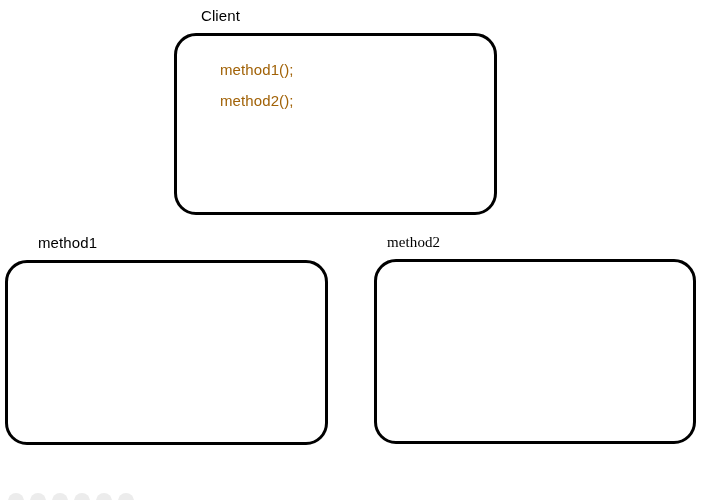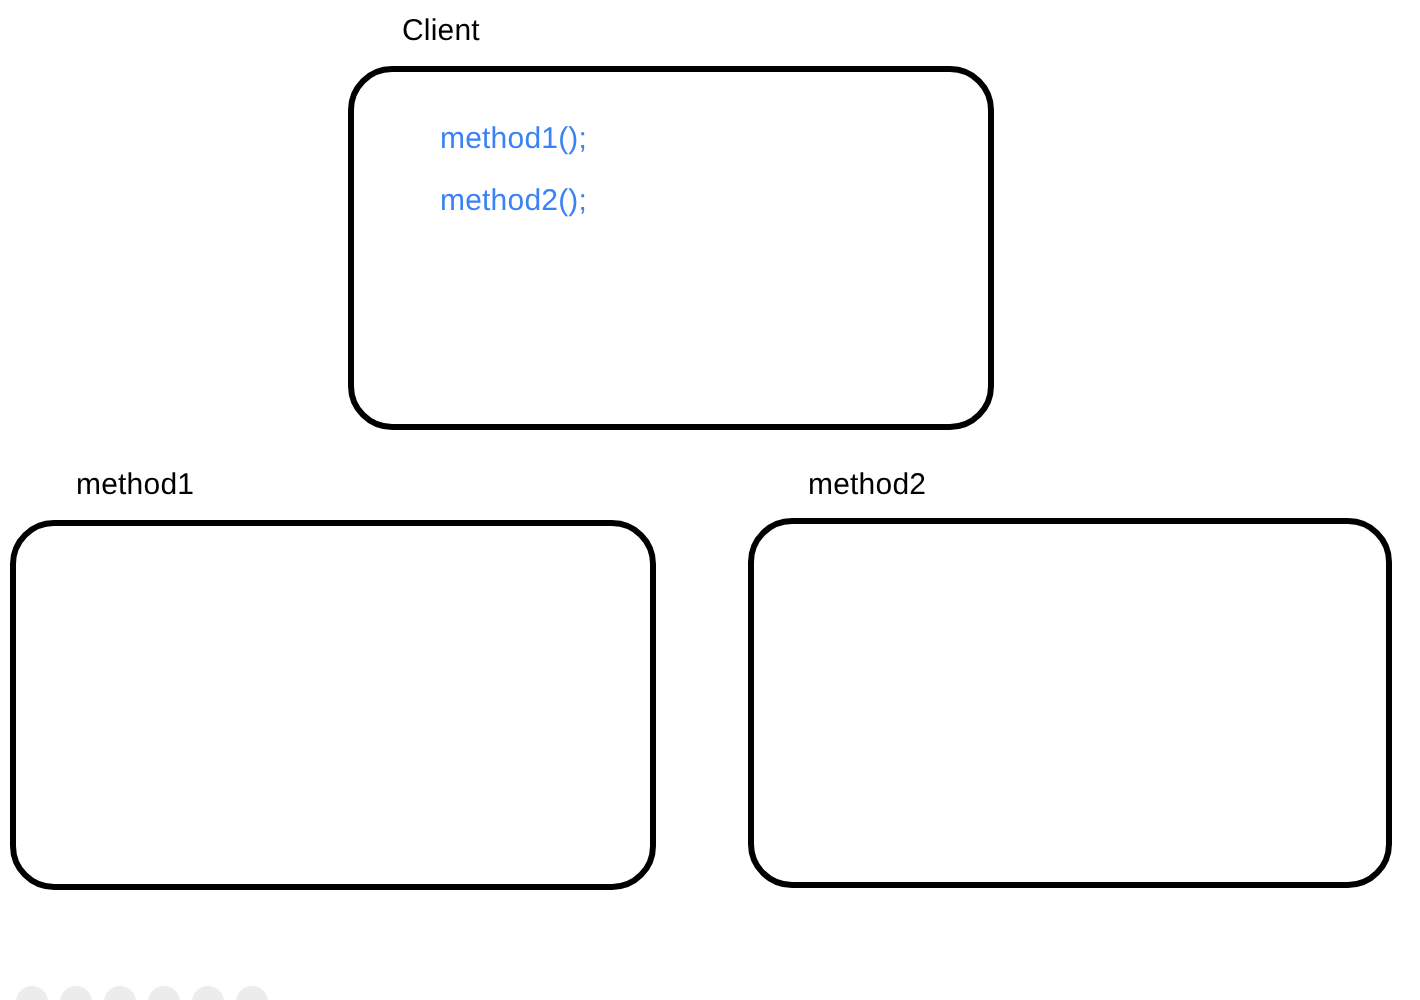--- a/index.html
+++ b/index.html
@@ -41,21 +41,21 @@
 
   
   .stmt-list {
     position: absolute;
     left: 220px;
     top: 62px;
   }
   .stmt {
     font-size: 15px;
     line-height: 1;
-    color: #3b82f6;
+    color: #a16207;
     white-space: nowrap;
     margin-bottom: 16px;
     letter-spacing: 0.1px;
   }
   .stmt:last-child {
     margin-bottom: 16px;
   }
 
   
   .dot-strip {
@@ -85,21 +85,21 @@
 
   <div class="stmt-list" style="left: 220px; top: 62px;">
     <div class="stmt">method1();</div>
     <div class="stmt">method2();</div>
   </div>
 
   <div class="box-label" style="left: 38px; top: 235px;">method1</div>
 
   <div class="round-box" style="left: 5px; top: 260px; width: 323px; height: 185px; border-color: rgb(0, 0, 0); border-width: 3px;"></div>
 
-  <div class="box-label" style="left: 404px; top: 235px;">method2</div>
+  <div class="box-label" style="left: 387px; top: 235px; font-family: Liberation Serif, serif;">method2</div>
 
   <div class="round-box" style="left: 374px; top: 259px; width: 322px; height: 185px; border-color: rgb(0, 0, 0); border-width: 3px;"></div>
 
   <div class="dot-strip">
       <div class="dot" style="left: 8px; width: 16px; height: 16px; background: rgb(236, 236, 236);"></div>
       <div class="dot" style="left: 30px; width: 16px; height: 16px; background: rgb(236, 236, 236);"></div>
       <div class="dot" style="left: 52px; width: 16px; height: 16px; background: rgb(236, 236, 236);"></div>
       <div class="dot" style="left: 74px; width: 16px; height: 16px; background: rgb(236, 236, 236);"></div>
       <div class="dot" style="left: 96px; width: 16px; height: 16px; background: rgb(236, 236, 236);"></div>
       <div class="dot" style="left: 118px; width: 16px; height: 16px; background: rgb(236, 236, 236);"></div>

